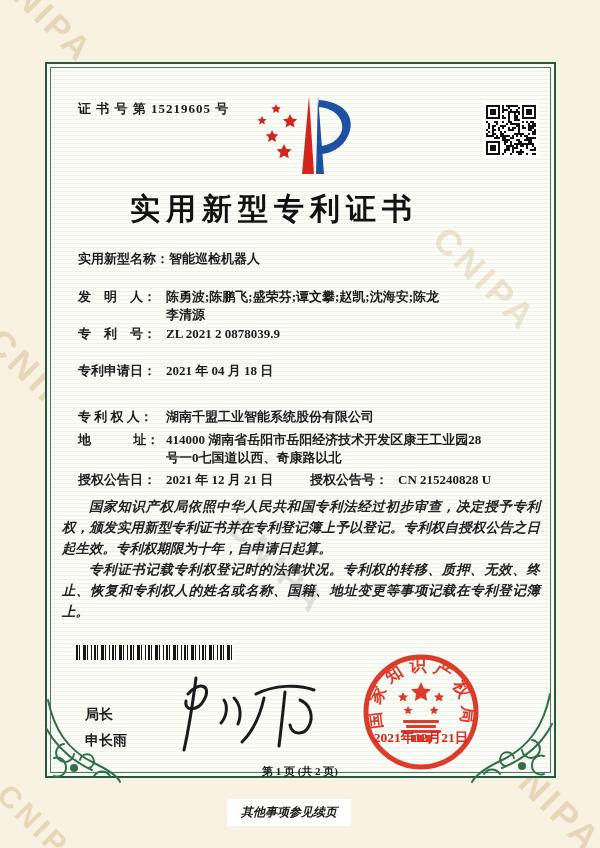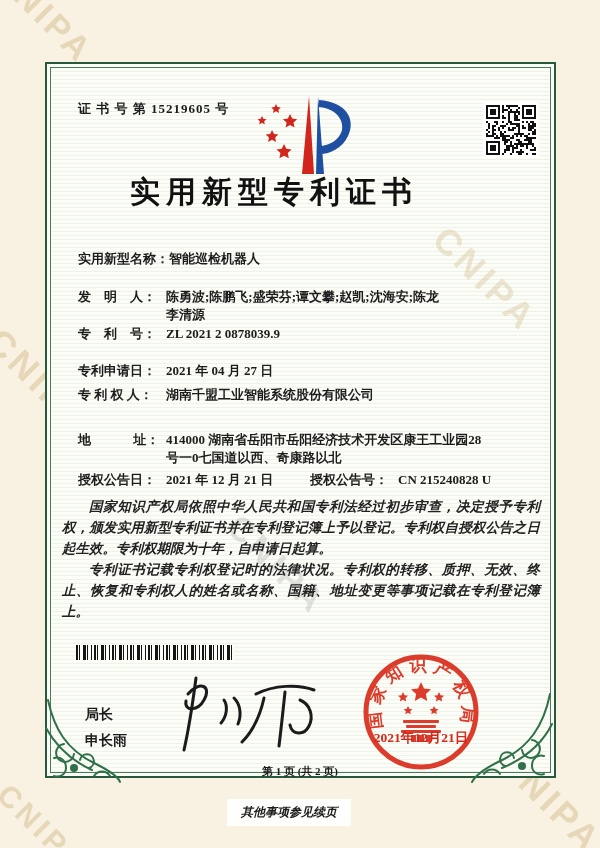--- a/index.html
+++ b/index.html
@@ -23,21 +23,21 @@
     position:absolute;inset:3px;border:1px solid #4a7a5c;
     background:
       repeating-linear-gradient(0deg, rgba(170,195,175,.18) 0 1px, transparent 1px 4px),
       #fcfdf7;
   }
   .content{position:absolute;left:0;top:0;width:548px;height:848px;z-index:2;}
   .cert-no{position:absolute;left:78px;top:100px;font-size:13px;font-weight:bold;letter-spacing:1px;}
   .logo{position:absolute;left:252px;top:92px;}
   .qr{position:absolute;left:483px;top:102px;width:50px;height:50px;background:#fff;padding:3px;}
   .title{
-    position:absolute;left:0;top:172px;width:100%;text-align:center;
+    position:absolute;left:0;top:189px;width:100%;text-align:center;
     font-size:30px;font-weight:bold;letter-spacing:6px;color:#111;
   }
   .field{position:absolute;left:78px;width:450px;display:flex;font-size:13px;font-weight:bold;line-height:18px;}
   .flabel{flex:0 0 88px;white-space:pre;}
   .fvalue{white-space:pre-line;}
   .grant-pair{display:flex;}
   .grant-pair + .grant-pair{margin-left:22px;}
   .body-text{
     position:absolute;left:62px;top:496px;width:478px;
     font-size:13.5px;font-style:italic;font-weight:700;line-height:21px;
@@ -328,23 +328,23 @@
   <div class="field" style="top:250px">
     <span class="flabel">实用新型名称：</span>
     <span class="fvalue">智能巡检机器人</span>
   </div>
   <div class="field" style="top:325px">
     <span class="flabel">专　利　号：</span>
     <span class="fvalue">ZL 2021 2 0878039.9</span>
   </div>
   <div class="field" style="top:362px">
     <span class="flabel">专利申请日：</span>
-    <span class="fvalue">2021 年 04 月 27 日</span>
-  </div>
-  <div class="field" style="top:386px">
+    <span class="fvalue">2021 年 04 月 18 日</span>
+  </div>
+  <div class="field" style="top:408px">
     <span class="flabel">专 利 权 人：</span>
     <span class="fvalue">湖南千盟工业智能系统股份有限公司</span>
   </div>
   <div class="field" style="top:431px">
     <span class="flabel">地　　　 址：</span>
     <span class="fvalue">414000 湖南省岳阳市岳阳经济技术开发区康王工业园28
 号一0七国道以西、奇康路以北</span>
   </div>
   <div class="field" style="top:471px">
     <span class="grant-pair">

